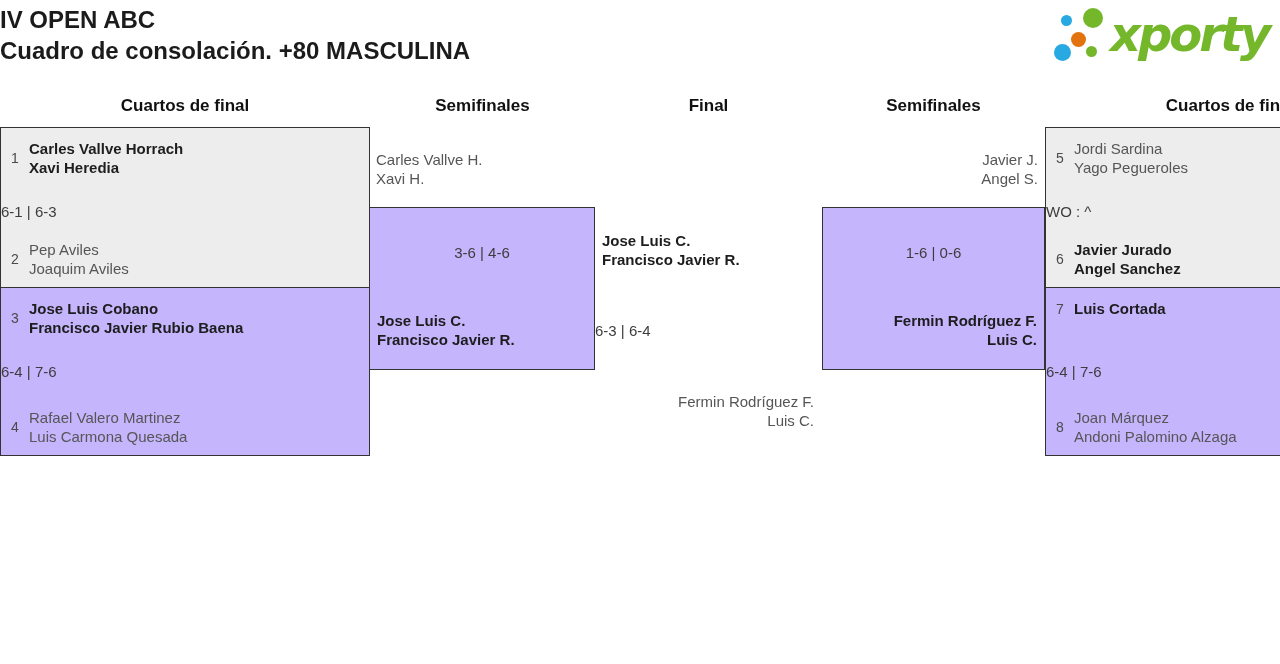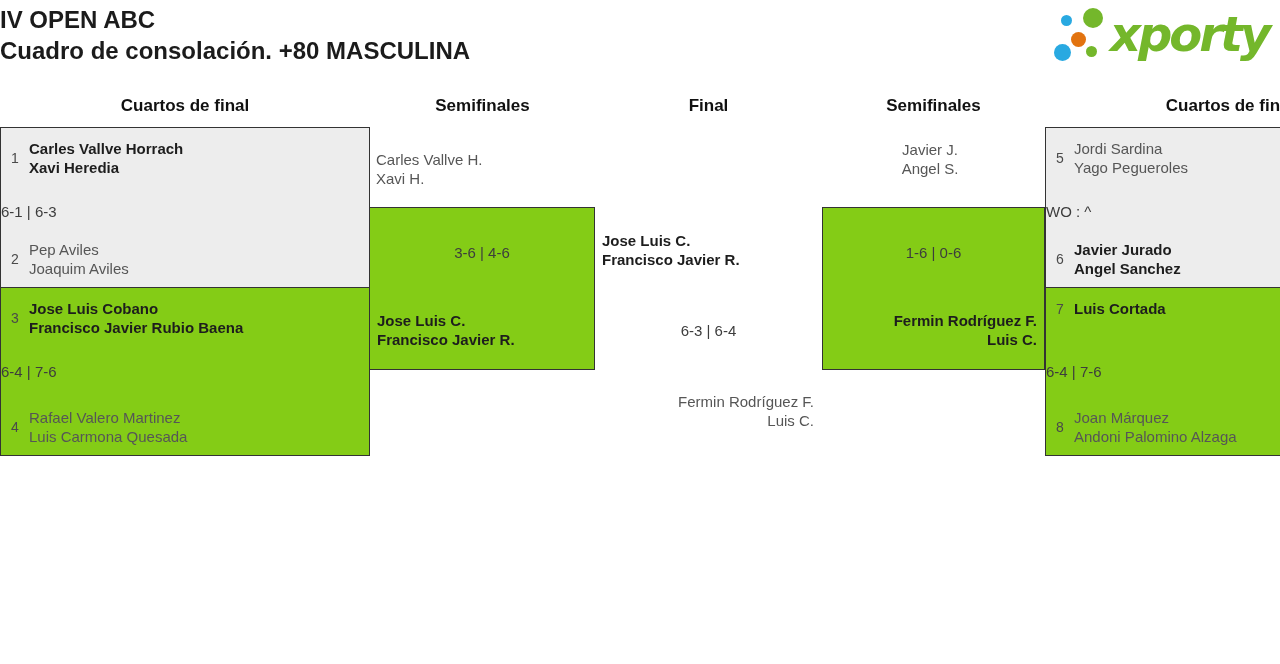--- a/index.html
+++ b/index.html
@@ -27,21 +27,21 @@
   .dot-green-sm{left:36px;top:40px;width:11px;height:11px;background:var(--logo-green);}
   .logo-text{position:absolute;left:60px;top:3px;font-size:48px;line-height:50px;font-weight:700;letter-spacing:-3px;color:var(--logo-green);font-family:"DejaVu Sans","Liberation Sans",sans-serif;font-style:italic;}
 
   .round-header{position:absolute;top:96px;text-align:center;font-size:17px;font-weight:700;color:#111;line-height:20px;}
   .rh1{left:0;width:370px;}
   .rh2{left:370px;width:225px;}
   .rh3{left:595px;width:227px;}
   .rh4{left:822px;width:223px;}
   .rh5{left:1045px;width:370px;}
 
-  .box{position:absolute;box-sizing:border-box;border:1px solid var(--box-border);background:#84cc16;}
+  .box{position:absolute;box-sizing:border-box;border:1px solid var(--box-border);background:#c4b5fd;}
   .box.gray{background:var(--box-fill-alt);}
   .qf{width:370px;}
   .qf-l1{left:0;top:127px;height:161px;}
   .qf-l2{left:0;top:287px;height:169px;}
   .qf-r1{left:1045px;top:127px;height:161px;}
   .qf-r2{left:1045px;top:287px;height:169px;}
   .sf-l{left:369px;top:207px;width:226px;height:163px;}
   .sf-r{left:822px;top:207px;width:223px;height:163px;}
 
   .pair{position:absolute;left:0;right:0;display:flex;align-items:center;}
@@ -51,24 +51,24 @@
   .names{font-size:15px;line-height:19px;color:var(--loser-text);}
   .names.winner{font-weight:700;color:var(--winner-text);}
   .score{position:absolute;top:75px;left:0;right:0;text-align:left;font-size:15px;color:var(--score-text);}
 
   .sf-score{position:absolute;top:36px;left:0;right:0;text-align:center;font-size:15px;color:var(--score-text);}
   .sf-winner{position:absolute;bottom:20px;left:7px;right:7px;font-size:15px;line-height:19px;font-weight:700;color:var(--winner-text);}
   .sf-winner.right{text-align:right;}
 
   .feeder{position:absolute;font-size:15px;line-height:19px;color:var(--loser-text);}
   .feeder-left{left:376px;top:150px;}
-  .feeder-right{left:822px;top:140px;width:216px;text-align:center;}
+  .feeder-right{left:822px;top:150px;width:216px;text-align:right;}
 
   .final-winner{position:absolute;left:602px;top:231px;font-size:15px;line-height:19px;font-weight:700;color:var(--winner-text);}
-  .final-score{position:absolute;left:595px;top:322px;width:227px;text-align:center;font-size:15px;color:var(--score-text);}
+  .final-score{position:absolute;left:595px;top:322px;width:227px;text-align:left;font-size:15px;color:var(--score-text);}
   .final-loser{position:absolute;left:595px;top:392px;width:219px;text-align:right;font-size:15px;line-height:19px;color:var(--loser-text);}
 </style>
 </head>
 <body>
 
 <div class="title">
   <div>IV OPEN ABC</div>
   <div>Cuadro de consolación. +80 MASCULINA</div>
 </div>
 

